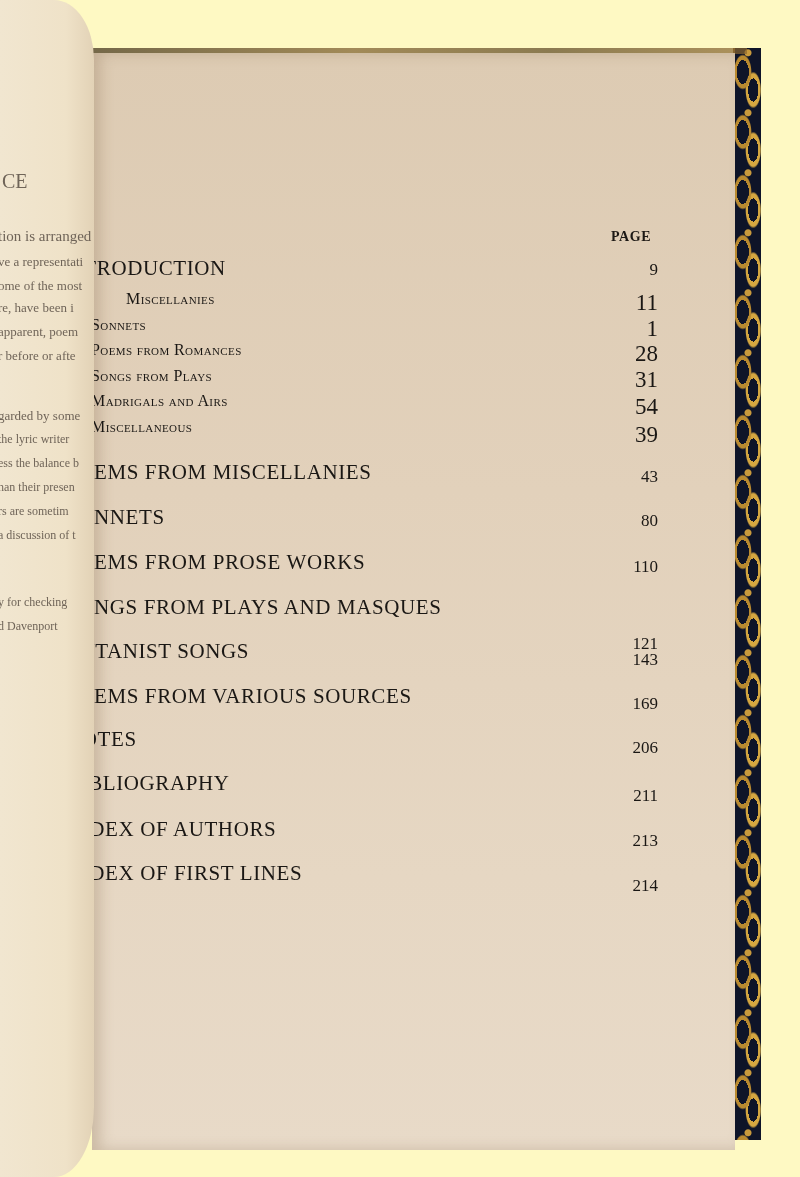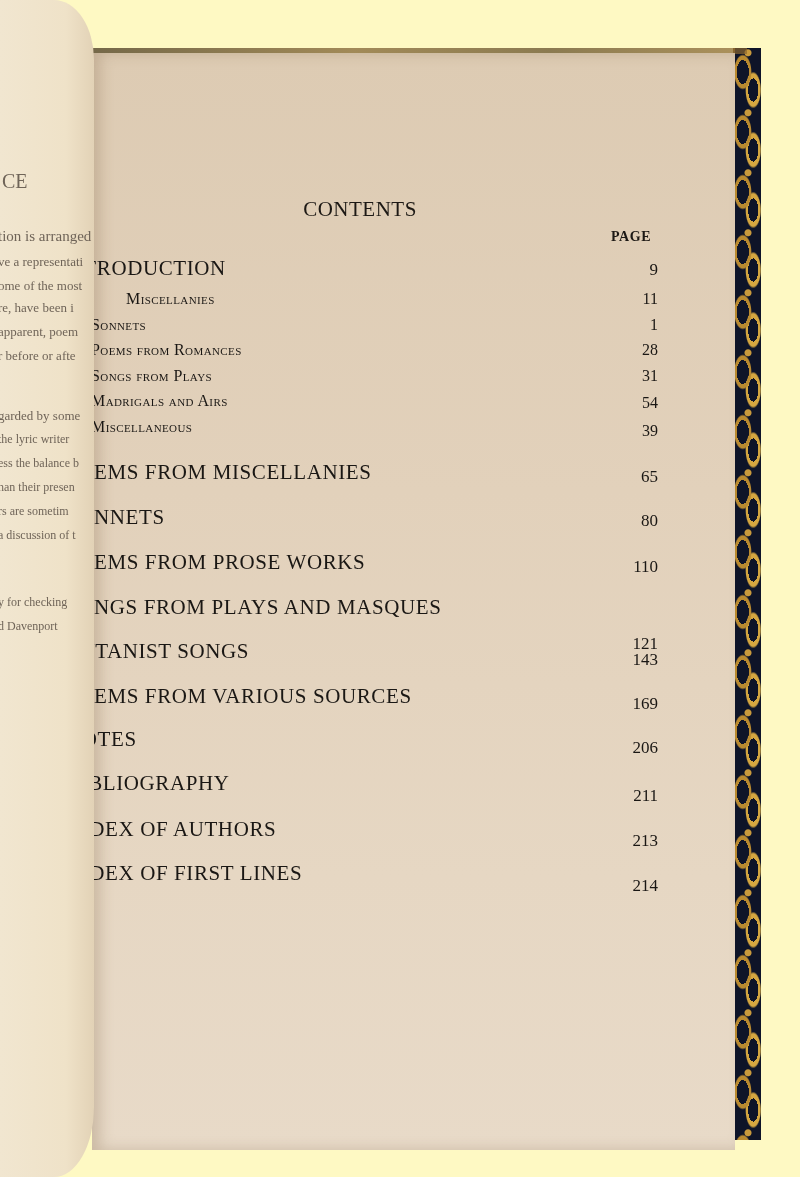--- a/index.html
+++ b/index.html
@@ -93,21 +93,21 @@
     .entry.minor { font-size: 16px; letter-spacing: 0.4px; left: 91px; font-variant: small-caps; }
 
     .num {
       position: absolute;
       right: 142px;
       color: #1a1714;
       font-size: 17px;
       text-align: right;
       width: 60px;
     }
-    .num.minor { font-size: 16px; }
+    .num.minor { font-size: 23px; }
   </style>
 </head>
 <body>
 
 <div class="scene">
 
   <div class="spine-edge"></div>
   <div class="top-rim"></div>
 
   <div class="page"></div>
@@ -123,21 +123,20 @@
     <div class="ghost-text" style="left:-2px; top:408px; font-size:13px;">garded by some</div>
     <div class="ghost-text" style="left:-2px; top:432px; font-size:12px;">the lyric writer</div>
     <div class="ghost-text" style="left:-2px; top:456px; font-size:12px;">ess the balance b</div>
     <div class="ghost-text" style="left:-2px; top:480px; font-size:12px;">han their presen</div>
     <div class="ghost-text" style="left:-2px; top:504px; font-size:12px;">rs are sometim</div>
     <div class="ghost-text" style="left:-2px; top:528px; font-size:12px;">a discussion of t</div>
     <div class="ghost-text" style="left:-2px; top:595px; font-size:12px;">y for checking</div>
     <div class="ghost-text" style="left:-2px; top:619px; font-size:12px;">d Davenport</div>
   </div>
 
-  <div class="contents-title">CONTENTS</div>
   <div class="page-label">PAGE</div>
 
   <div class="entry major" style="top:256px; left:60px;">INTRODUCTION</div>
   <div class="num" style="top:260px;">9</div>
 
   <div class="entry minor" style="top:290px;margin-left:35px;">Miscellanies</div>
   <div class="num minor" style="top:290px;">11</div>
 
   <div class="entry minor" style="top:316px;">Sonnets</div>
   <div class="num minor" style="top:316px;">1</div>
@@ -148,21 +147,21 @@
   <div class="entry minor" style="top:367px;">Songs from Plays</div>
   <div class="num minor" style="top:367px;">31</div>
 
   <div class="entry minor" style="top:392px;">Madrigals and Airs</div>
   <div class="num minor" style="top:394px;">54</div>
 
   <div class="entry minor" style="top:418px;">Miscellaneous</div>
   <div class="num minor" style="top:422px;">39</div>
 
   <div class="entry major" style="top:460px;">POEMS FROM MISCELLANIES</div>
-  <div class="num" style="top:467px;">65</div>
+  <div class="num" style="top:467px;">43</div>
 
   <div class="entry major" style="top:505px;">SONNETS</div>
   <div class="num" style="top:511px;">80</div>
 
   <div class="entry major" style="top:550px;">POEMS FROM PROSE WORKS</div>
   <div class="num" style="top:557px;">110</div>
 
   <div class="entry major" style="top:595px;">SONGS FROM PLAYS AND MASQUES</div>
   <div class="num" style="top:602px;margin-top:32px;">121</div>
 

